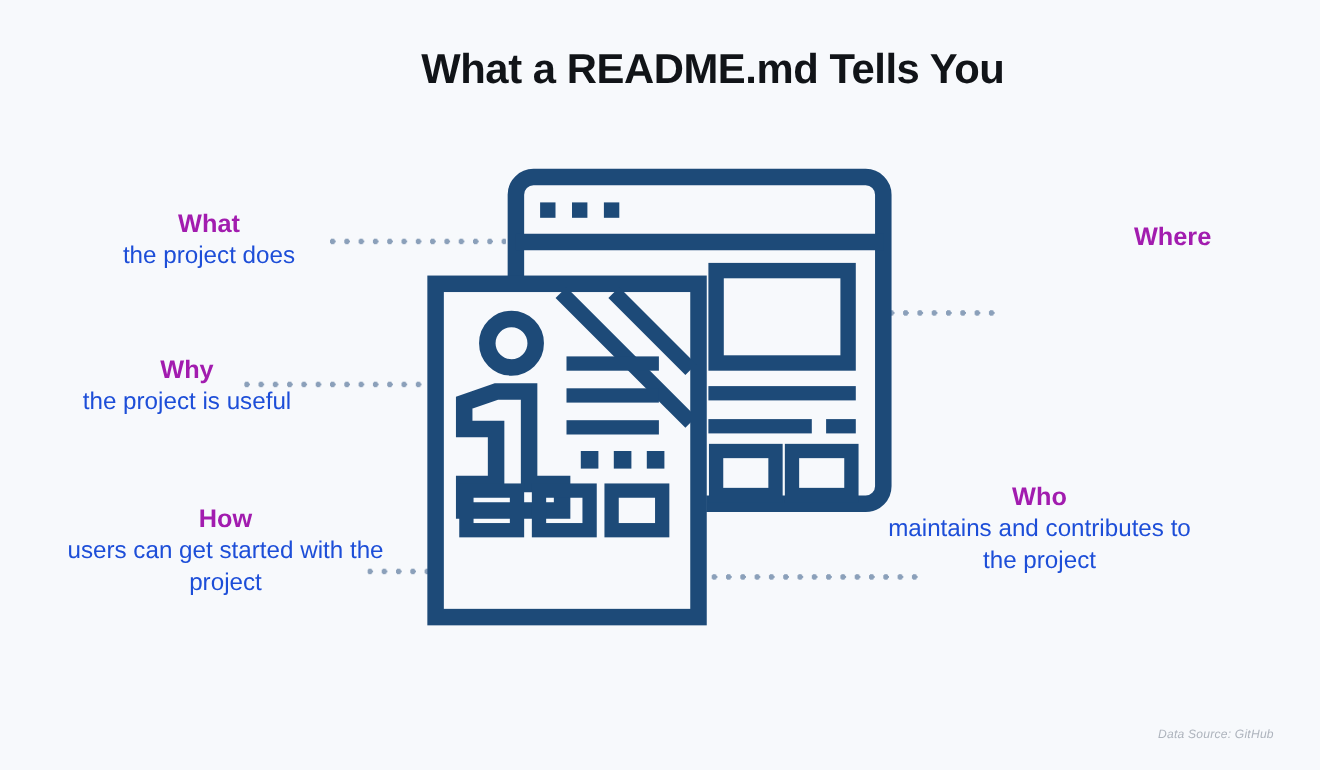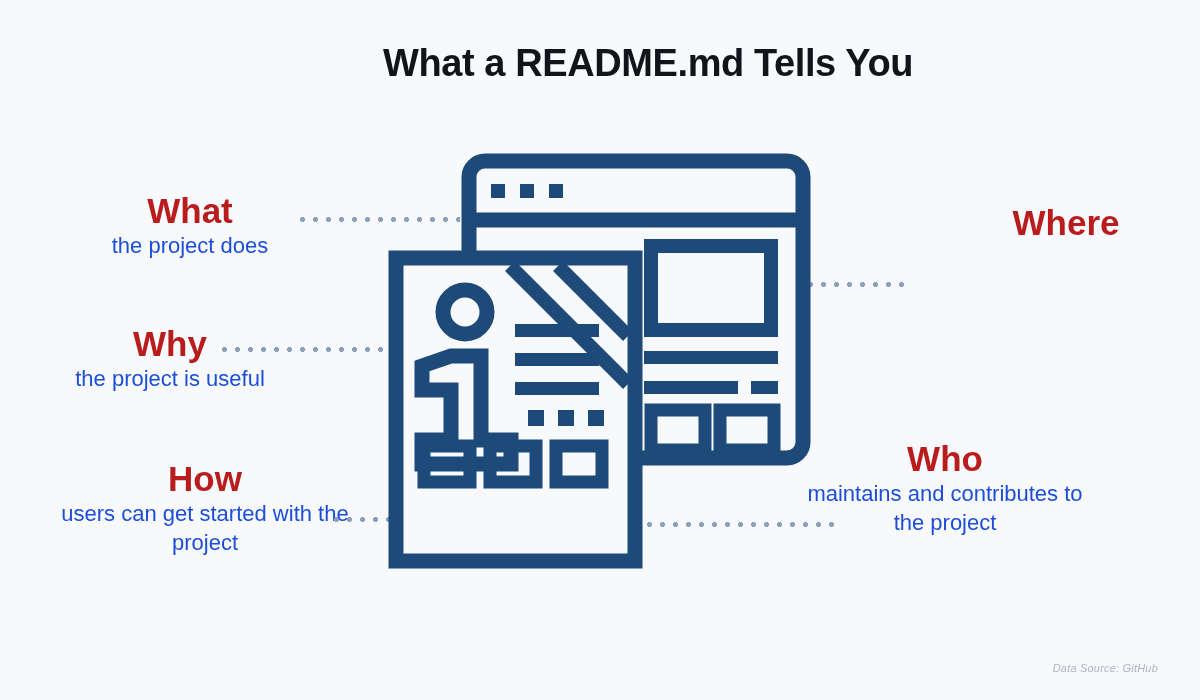--- a/index.html
+++ b/index.html
@@ -35,23 +35,23 @@
     letter-spacing: -0.4px;
     padding-left: 48px;
   }
 
   
   .callout {
     position: absolute;
     text-align: center;
   }
   .callout .kw {
-    font-size: 35px;
+    font-size: 23px;
     font-weight: bold;
-    color: #b91c1c;
+    color: #a21caf;
     line-height: 1.18;
     white-space: nowrap;
   }
   .callout .desc {
     font-size: 22px;
     font-weight: normal;
     color: #1d4ed8;
     line-height: 1.32;
   }
 

